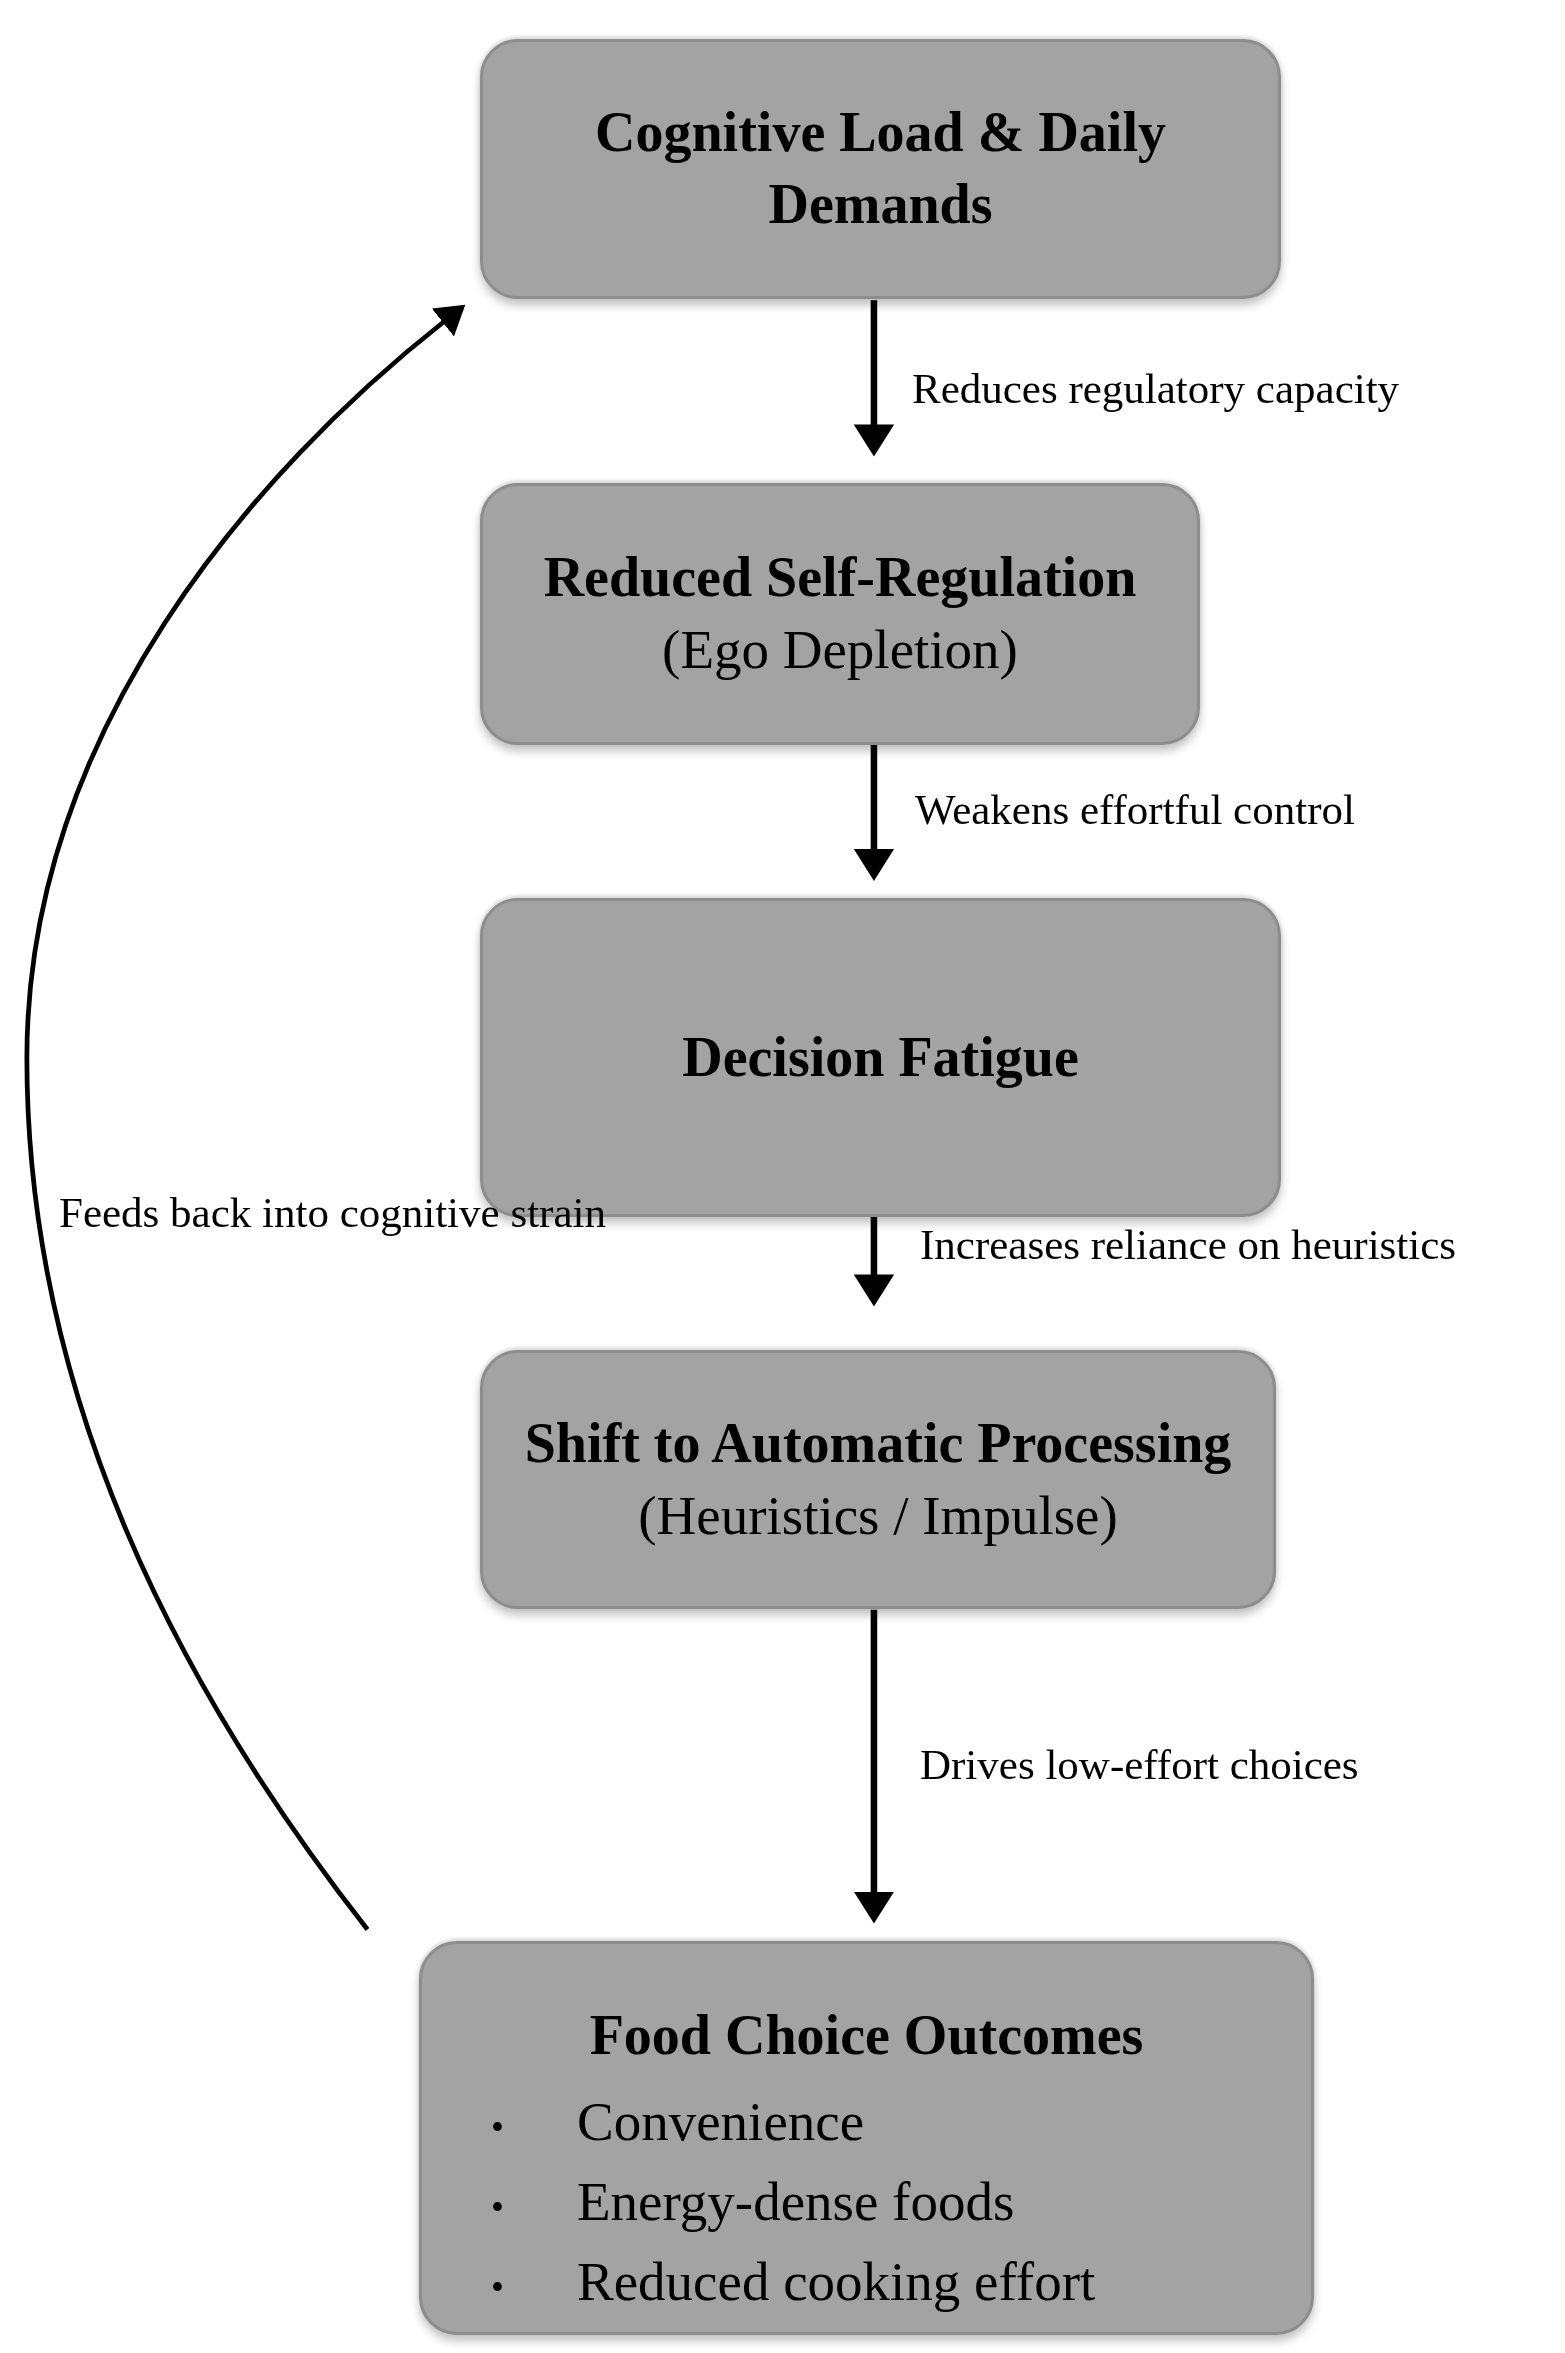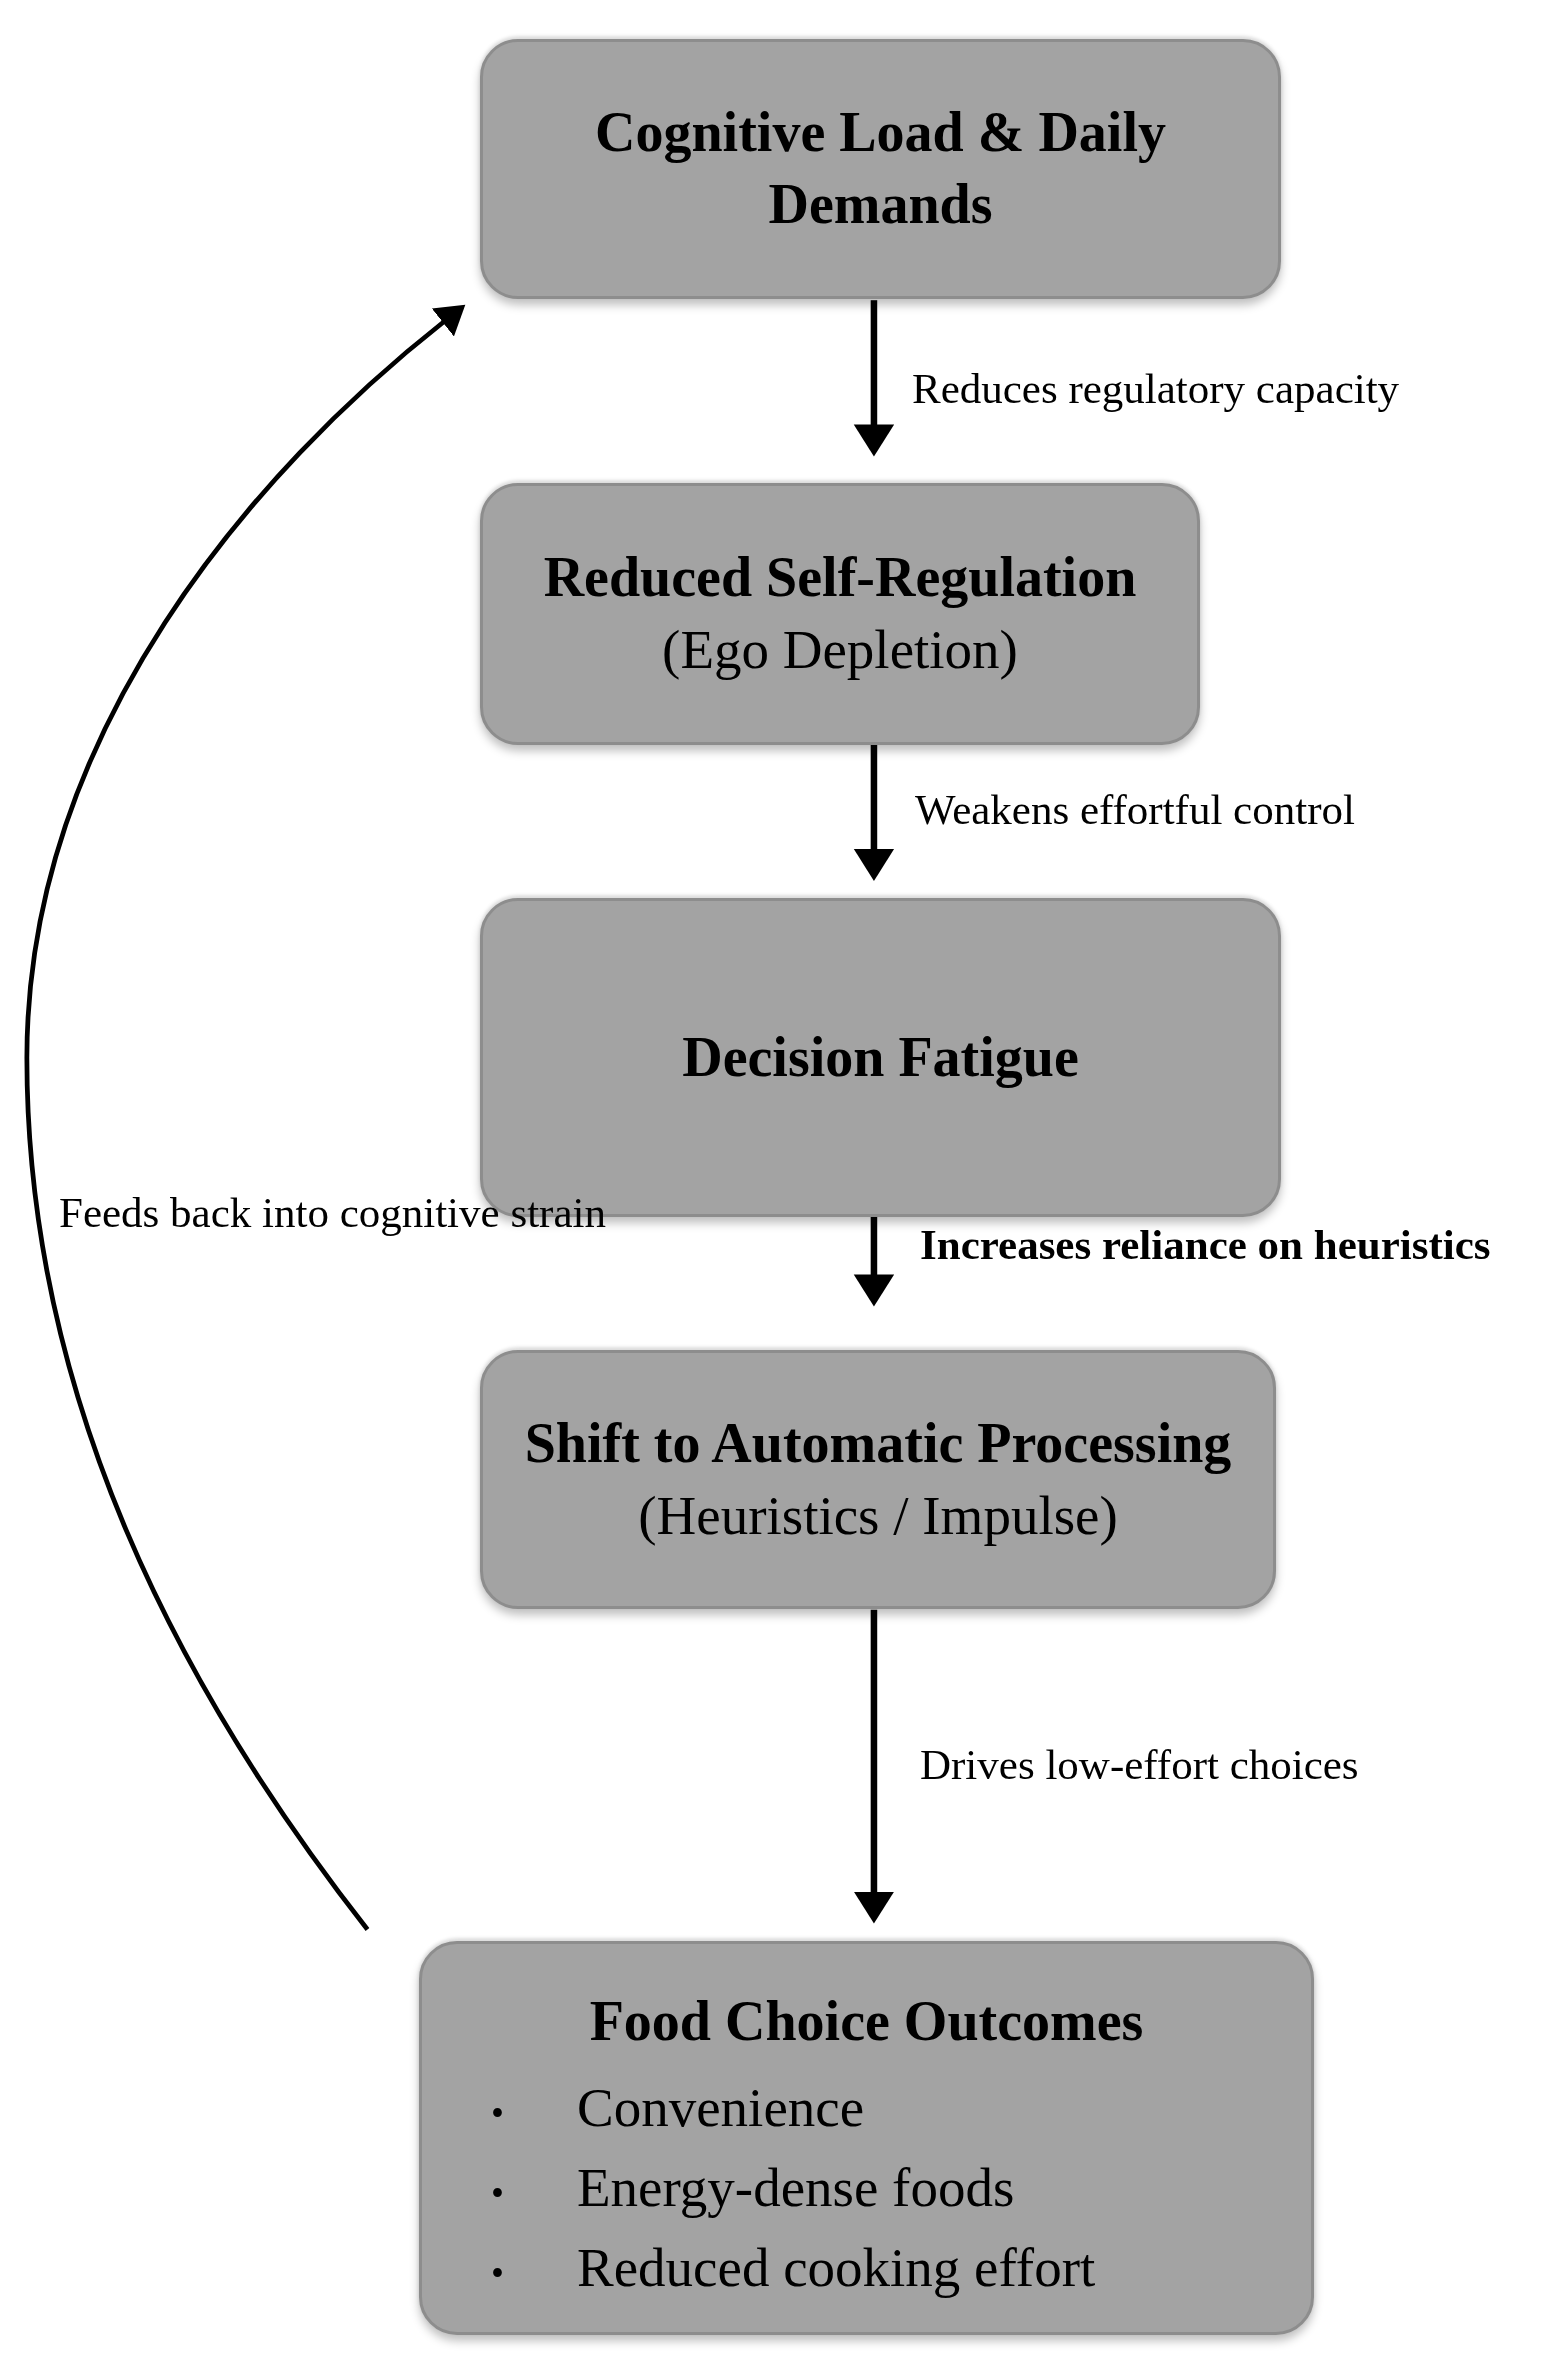--- a/index.html
+++ b/index.html
@@ -40,21 +40,21 @@
   .node .subtitle {
     font-weight: normal;
     font-size: 55px;
     line-height: 1.3;
   }
   .node-1 { left: 480px; top: 39px;   width: 801px; height: 260px; }
   .node-2 { left: 480px; top: 483px;  width: 720px; height: 262px; }
   .node-3 { left: 480px; top: 898px; width: 801px; height: 319px; }
   .node-4 { left: 480px; top: 1350px; width: 796px; height: 259px; }
   .node-5 { left: 419px; top: 1941px; width: 895px; height: 394px; justify-content: flex-start; padding-top: 42px; }
-  .node-5 .title { margin-bottom: 10.7px; }
+  .node-5 .title { margin-bottom: 10.7px; margin-top: 14px; }
   .bullet-list {
     list-style: none;
     margin: 0;
     padding: 0;
     align-self: stretch;
     text-align: left;
     font-size: 55px;
     line-height: 1.45;
   }
   .bullet-list li {
@@ -68,21 +68,21 @@
     flex: 0 0 86px;
   }
   .edge-label, .feedback-label {
     position: absolute;
     font-size: 43px;
     white-space: nowrap;
     line-height: 1;
   }
   .edge-label-1 { left: 912px; top: 367px; }
   .edge-label-2 { left: 915px; top: 788px; }
-  .edge-label-3 { left: 920px; top: 1223px; font-weight: bold; }
+  .edge-label-3 { left: 920px; top: 1223px; }
   .edge-label-4 { left: 920px; top: 1743px; }
   .feedback-label { left: 59px; top: 1191px; }
 </style>
 </head>
 <body>
 
 <div class="canvas">
 
   <svg class="arrow-layer" viewBox="0 0 2634 3960" xmlns="http://www.w3.org/2000/svg">
     <defs>

